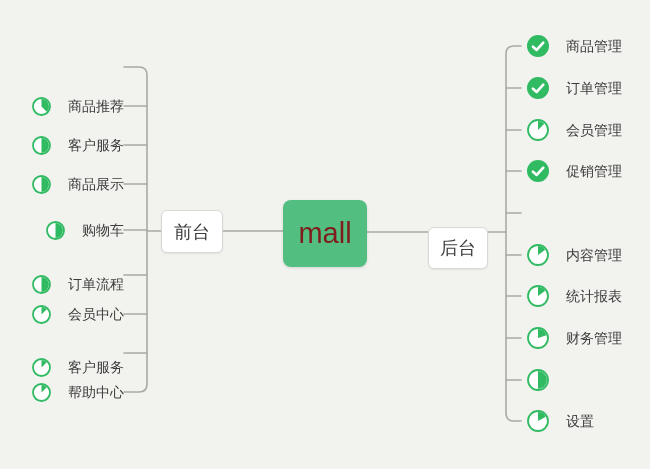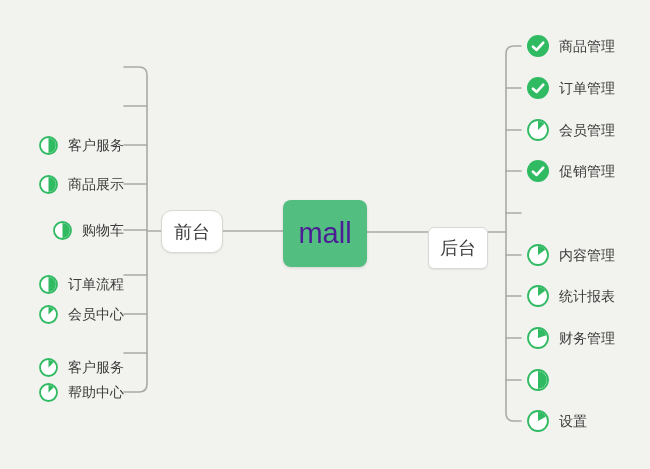--- a/index.html
+++ b/index.html
@@ -5,32 +5,32 @@
   :root{
     --bg:#f2f2ef; --line:#a9a9a7; --icon-green:#30ba62;
     --node-green:#52be80; --label:#3c3c3c;
   }
   *{box-sizing:border-box;margin:0;padding:0;}
   html,body{background:var(--bg);}
   body{font-family:"Liberation Sans","DejaVu Sans",sans-serif;}
   .canvas{position:relative;width:650px;height:469px;background:var(--bg);overflow:hidden;}
   svg.wires{position:absolute;left:0;top:0;}
   svg.wires path{fill:none;stroke:var(--line);stroke-width:1.6;stroke-linecap:round;}
-  .row{position:absolute;display:flex;align-items:center;gap:10px;height:22px;cursor:default;}
+  .row{position:absolute;display:flex;align-items:center;gap:17px;height:22px;cursor:default;}
   .row.left{right:526px;}   
   .row.right{left:527px;}
   .row .lbl{font-size:14px;color:var(--label);white-space:nowrap;line-height:22px;}
   .row .icon{display:inline-flex;align-items:center;justify-content:center;}
   .node{position:absolute;display:flex;align-items:center;justify-content:center;white-space:nowrap;}
   .branch-node{background:#ffffff;border:1px solid #d8d8d5;border-radius:6px;
     font-size:18px;color:var(--label);box-shadow:0 1px 2px rgba(0,0,0,0.07);}
-  #node-frontend{left:161px;top:210px;width:62px;height:43px;border-radius:11px;}
+  #node-frontend{left:161px;top:210px;width:62px;height:43px;}
   #node-backend{left:428px;top:211px;width:60px;height:42px;margin-top:16px;}
   .center-node{left:283px;top:200px;width:84px;height:67px;background:var(--node-green);
-    color:#4c1d95;font-size:29px;border-radius:8px;box-shadow:0 1px 3px rgba(0,0,0,0.12);}
+    color:#7f1d1d;font-size:29px;border-radius:8px;box-shadow:0 1px 3px rgba(0,0,0,0.12);}
 </style>
 </head>
 <body>
 
 <div class="canvas">
 
   <svg class="wires" width="650" height="469" aria-hidden="true">
 
     <path d="M124 67 H139 Q147 67 147 75 V384 Q147 392 139 392 H124"></path>
     <path d="M124 106 H147"></path>
@@ -53,20 +53,29 @@
     <path d="M506 255 H521"></path>
     <path d="M506 296 H521"></path>
     <path d="M506 338 H521"></path>
     <path d="M506 380 H521"></path>
   </svg>
 
   <div class="node center-node">mall</div>
   <div class="node branch-node" id="node-frontend">前台</div>
   <div class="node branch-node" id="node-backend">后台</div>
 
+  <div class="row left" style="top:95px">
+    <span class="icon">
+        <svg width="19" height="19" viewBox="0 0 19 19">
+          <circle cx="9.5" cy="9.5" r="8.5" fill="#ffffff" stroke="#30ba62" stroke-width="1.8"></circle>
+          <path d="M 9.5 9.5 L 9.5 2.0999999999999996 A 7.4 7.4 0 0 1 14.732590180780452 14.732590180780452 Z" fill="#30ba62"></path>
+        </svg>
+      </span>
+    <span class="lbl">商品推荐</span>
+  </div>
   <div class="row left" style="top:134px">
     <span class="icon">
         <svg width="19" height="19" viewBox="0 0 19 19">
           <circle cx="9.5" cy="9.5" r="8.5" fill="#ffffff" stroke="#30ba62" stroke-width="1.8"></circle>
           <path d="M 9.5 9.5 L 9.5 2.0999999999999996 A 7.4 7.4 0 0 1 9.500000000000002 16.9 Z" fill="#30ba62"></path>
         </svg>
       </span>
     <span class="lbl">客户服务</span>
   </div>
   <div class="row left" style="top:173px">

